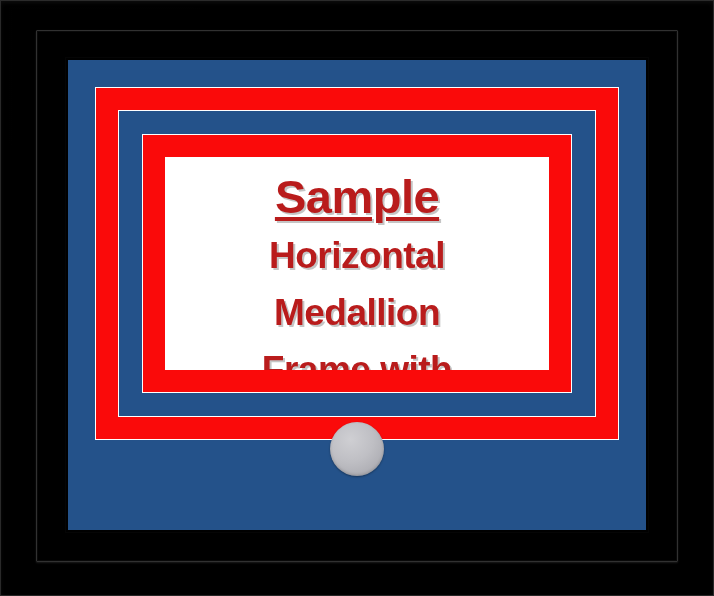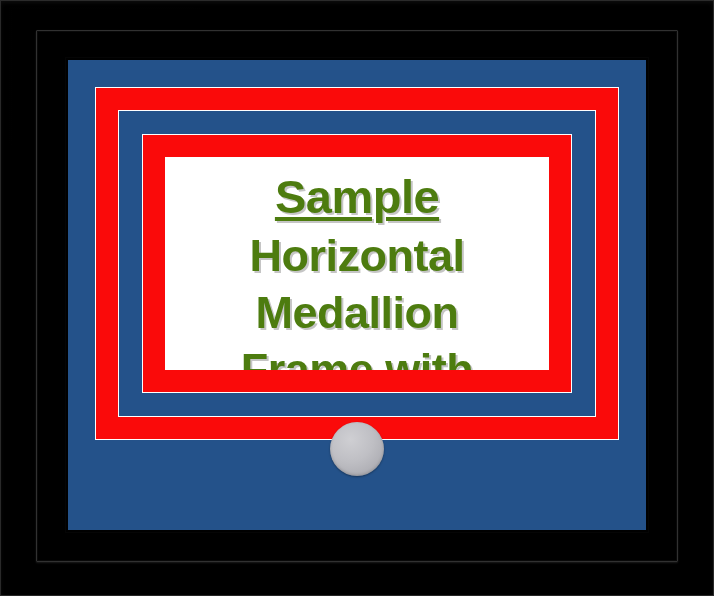--- a/index.html
+++ b/index.html
@@ -126,37 +126,37 @@
   
   #certificate-text-block {
     width: 100%;
     text-align: center;
     color: #000000;
     line-height: 1;
   }
   .headline {
     font-family: "Liberation Sans", sans-serif;
     font-weight: bold;
-    color: #4d7c0f;
+    color: #b91c1c;
     text-shadow: 2px 2px 0 rgba(150,150,150,0.55);
     letter-spacing: -0.5px;
     white-space: nowrap;
   }
   #title-sample {
     font-size: 47px;
     line-height: 56px;
     text-decoration: underline;
     text-decoration-thickness: 4px;
     text-underline-offset: 4px;
     margin-bottom: 2px;
   }
   #title-line-2,
   #title-line-3,
   #title-line-4 {
-    font-size: 45px;
+    font-size: 37px;
     line-height: 57px;
   }
 
   
   #medallion {
     position: absolute;
     left: 50%;
     transform: translateX(-50%);
     bottom: 54px;
     width: 54px;

